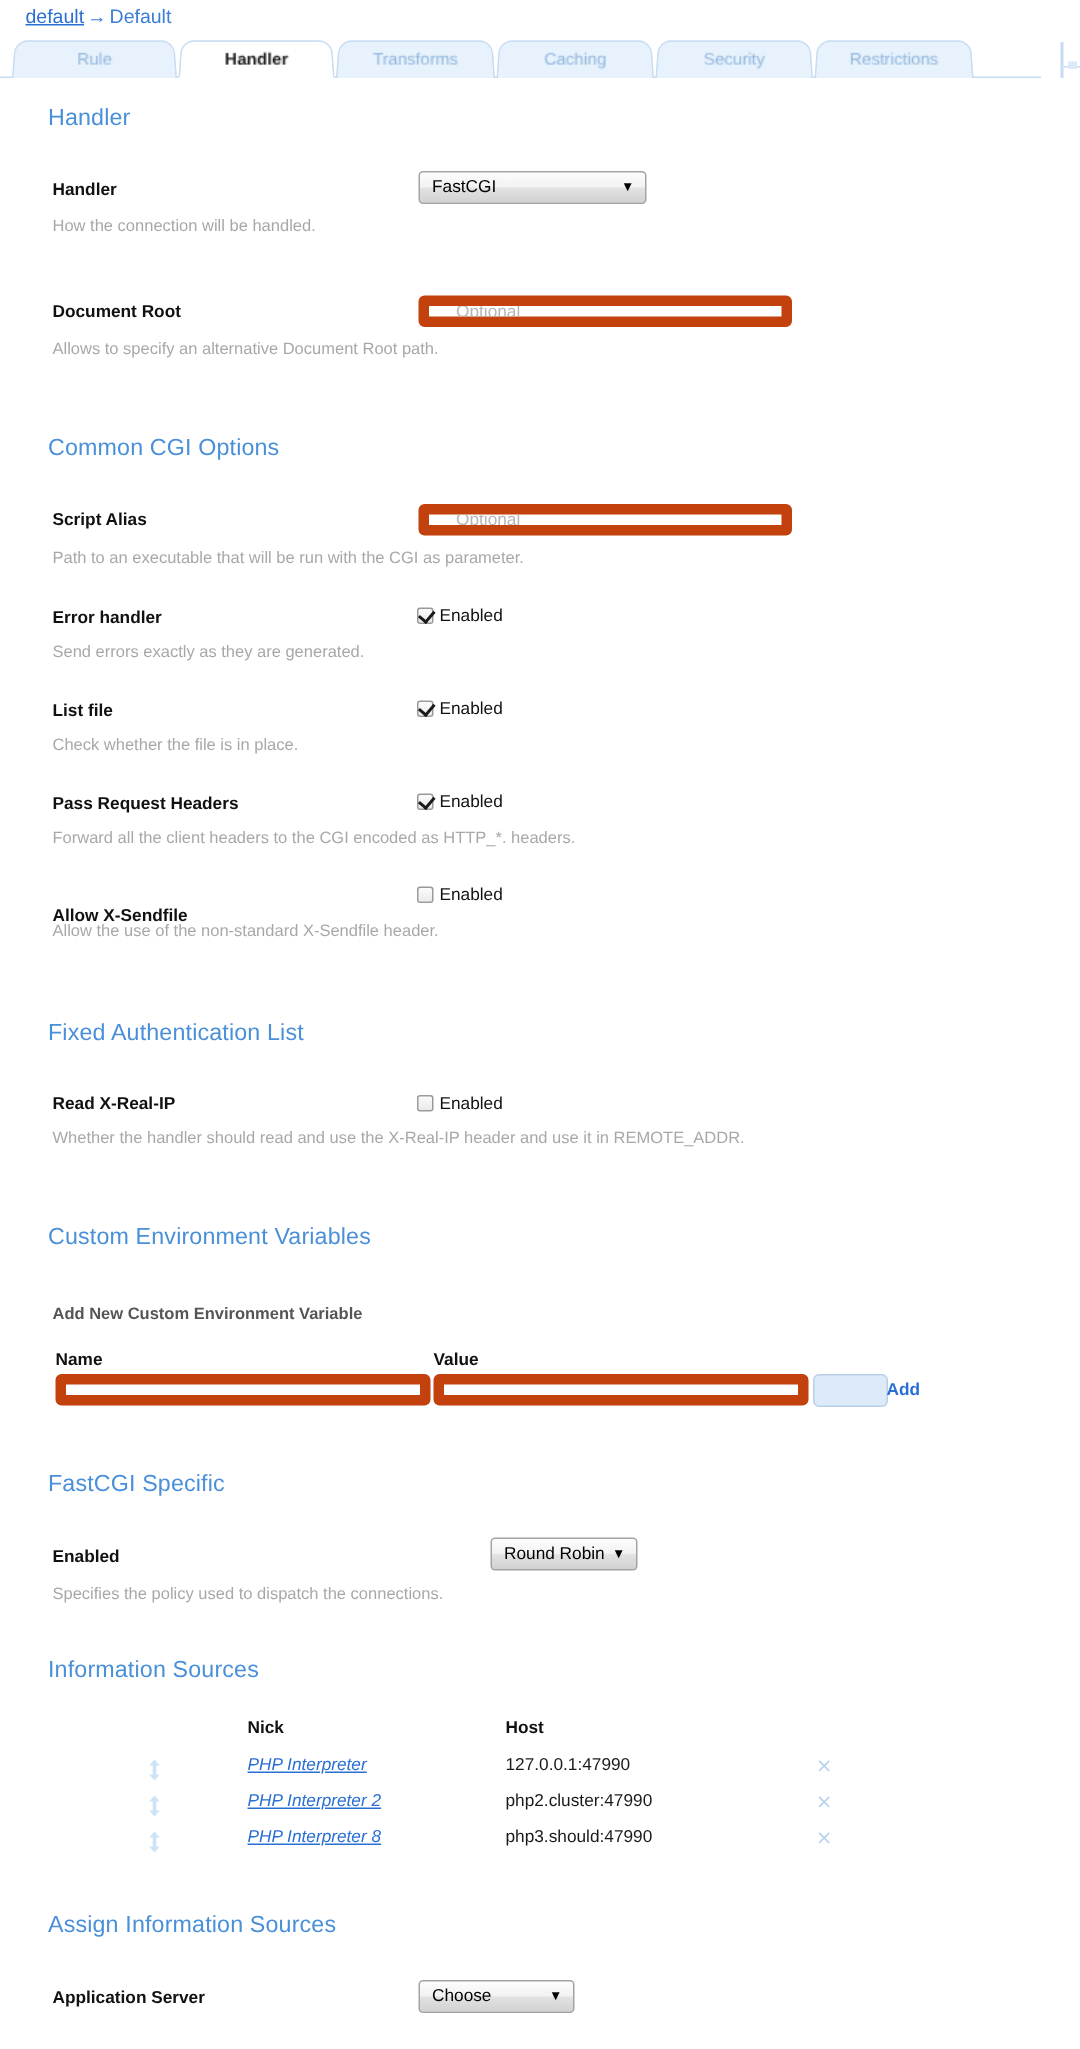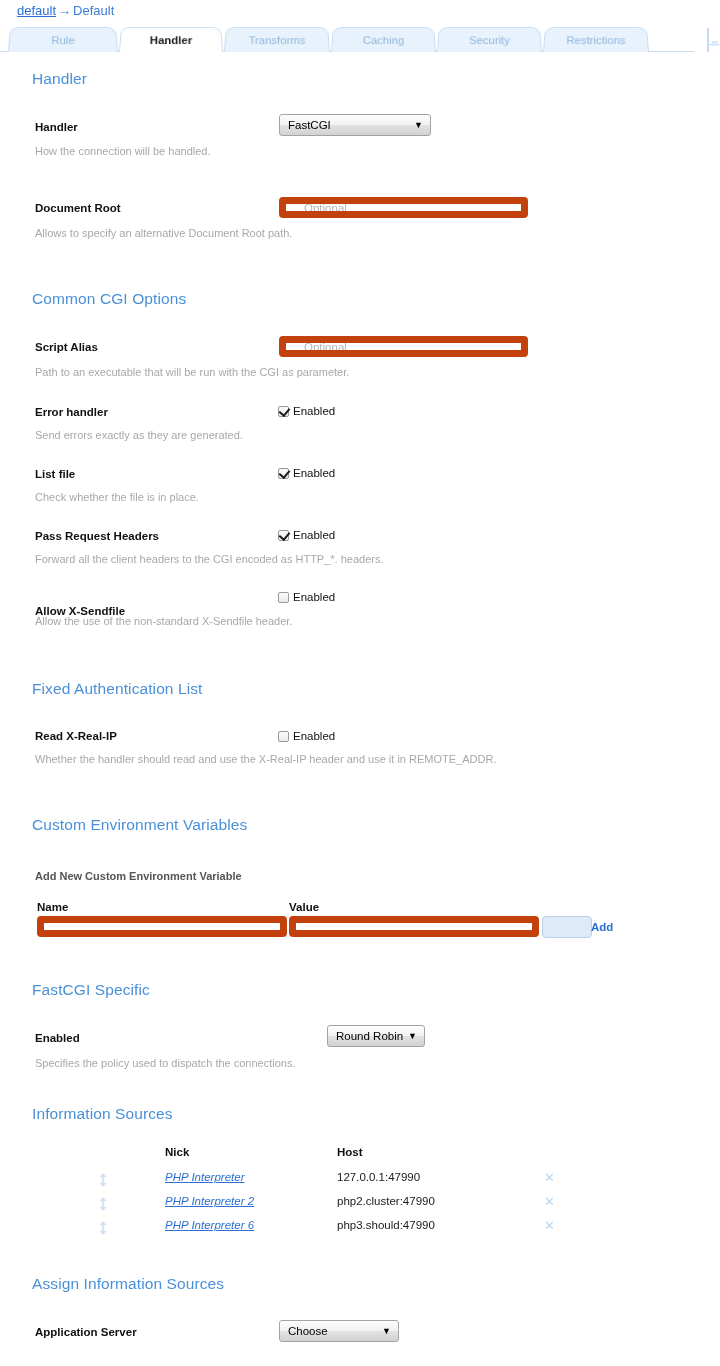--- a/index.html
+++ b/index.html
@@ -420,29 +420,29 @@
       <span class="src-host">php2.cluster:47990</span>
       <span class="src-del">✕</span>
     </div>
 
     <div class="src-row" style="top:1165px;">
       <span class="src-handle">
         <svg width="14" height="16" viewBox="0 0 14 16">
             <path d="M7 1 L10.5 5 H8.2 V11 H10.5 L7 15 L3.5 11 H5.8 V5 H3.5 Z" fill="#cfe3f7"></path>
           </svg>
       </span>
-      <span class="src-nick">PHP Interpreter 6</span>
+      <span class="src-nick">PHP Interpreter 8</span>
       <span class="src-host">php3.should:47990</span>
       <span class="src-del">✕</span>
     </div>
 
     <h2 class="section" style="position:absolute; left:32px; top:1223px;">Assign Information Sources</h2>
 
     <div class="row">
       <div class="row-label" style="top:1274px;">Application Server</div>
-      <div class="select" style="left:279px; top:1268px; width:120px;">
+      <div class="select" style="left:279px; top:1268px; width:104px;">
         <span>Choose</span>
         <span class="caret">▼</span>
       </div>
     </div>
 
   </div>
 </div>
 
 </body></html>

